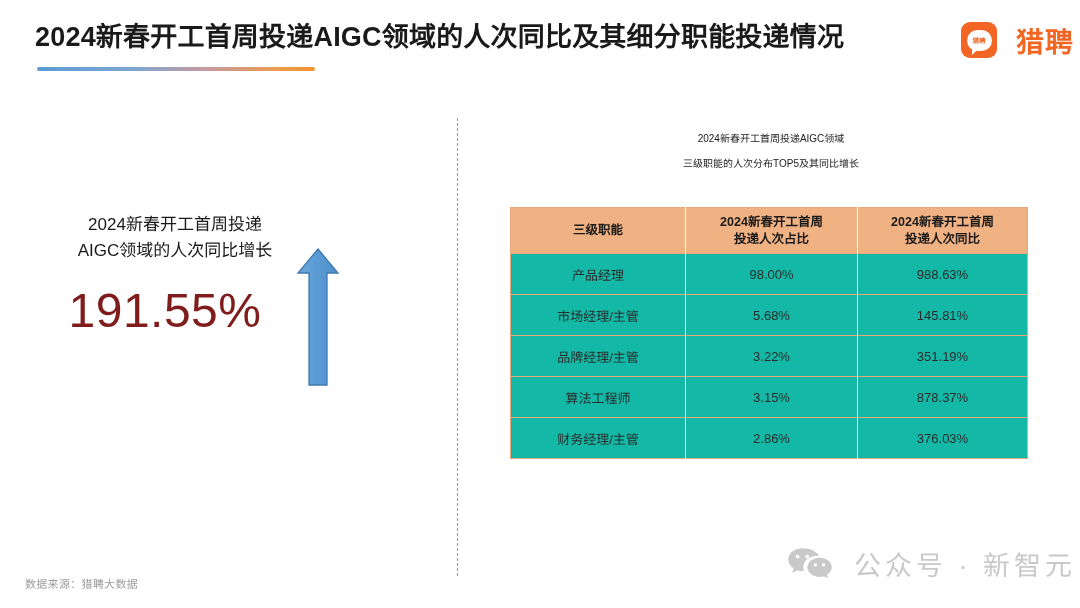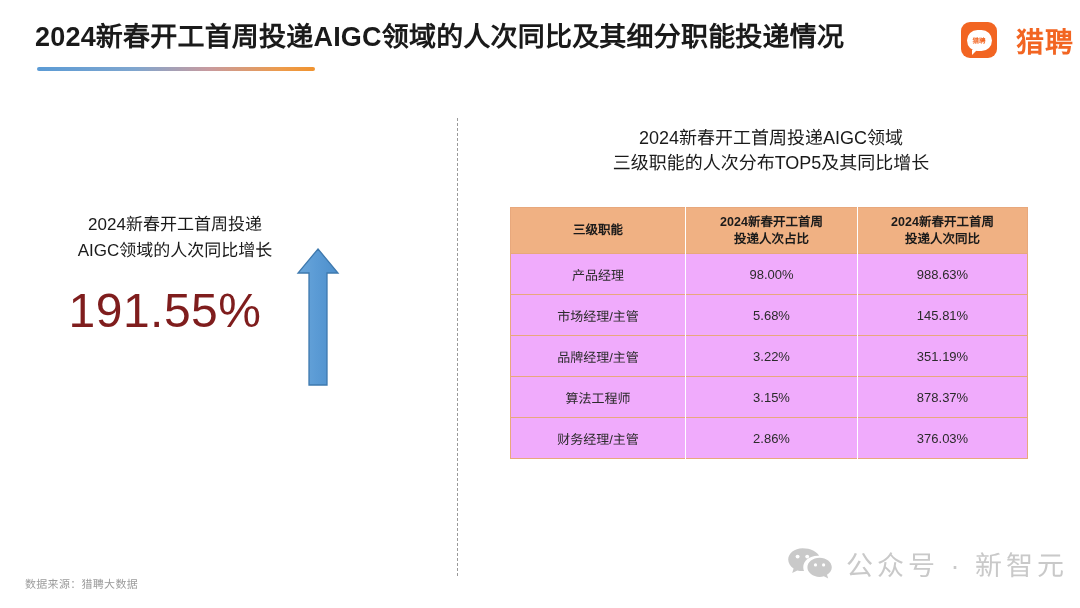--- a/index.html
+++ b/index.html
@@ -54,53 +54,53 @@
   }
   .big-number {
     position:absolute; left:40px; top:283px; width:250px;
     text-align:center; font-size:48px; color:#7f1d1d; letter-spacing:0.5px;
   }
   .arrow { position:absolute; left:296px; top:247px; width:44px; height:140px; }
 
   
   .table-caption {
     position:absolute; left:516px; top:126px; width:510px;
-    text-align:center; font-size:18px; color:#1a1a1a; line-height:25px;
+    text-align:center; font-size:10px; color:#1a1a1a; line-height:25px;
   }
   .data-table {
     position:absolute; left:510px; top:207px; width:517px;
     border-collapse:collapse; table-layout:fixed;
     border:1px solid #E8A87C;
     padding-left:16px;
   }
   .data-table col.c1 { width:175px; }
   .data-table col.c2 { width:172px; }
   .data-table col.c3 { width:170px; }
   .data-table thead th {
     background:#F0B183; color:#1a1a1a;
     font-size:12.5px; font-weight:bold; line-height:17px;
     height:46px; padding:4px 2px; text-align:center;
     border-right:1px solid #ffffff;
   }
   .data-table thead th:last-child { border-right:none; }
   .data-table tbody td {
-    background:#f0abfc; color:#2b2b2b;
+    background:#14b8a6; color:#2b2b2b;
     font-size:13px; height:41px; text-align:center;
     border-top:1px solid #E8A87C; border-right:1px solid #ffffff;
   }
   .data-table tbody td:last-child { border-right:none; }
 
   
   .source-note {
     position:absolute; left:25px; top:575px;
     font-size:11px; color:#9c9c9c; letter-spacing:0.3px;
   }
   .watermark {
     position:absolute; left:787px; top:544px;
-    display:flex; align-items:center; gap:13px;
+    display:flex; align-items:center; gap:21px;
     color:#c9c9c9; font-size:27px; letter-spacing:4px; white-space:nowrap;
   }
   .wm-icon { width:46px; height:34px; flex:0 0 auto; }
 </style>
 </head>
 <body>
 
 <div class="slide">
 
   <div class="header-title">2024新春开工首周投递AIGC领域的人次同比及其细分职能投递情况</div>

